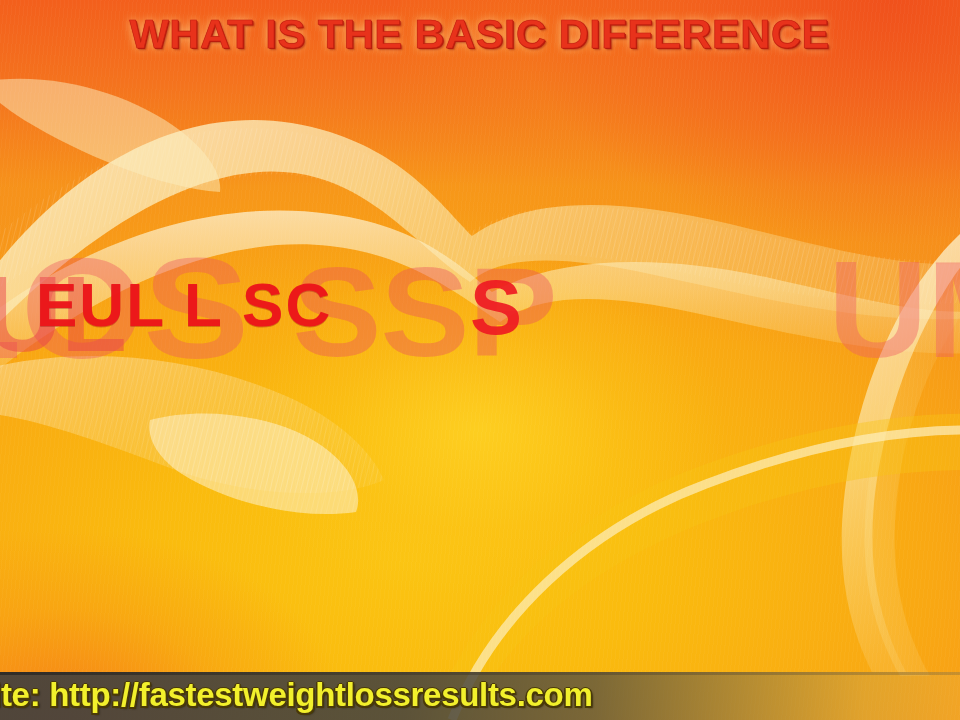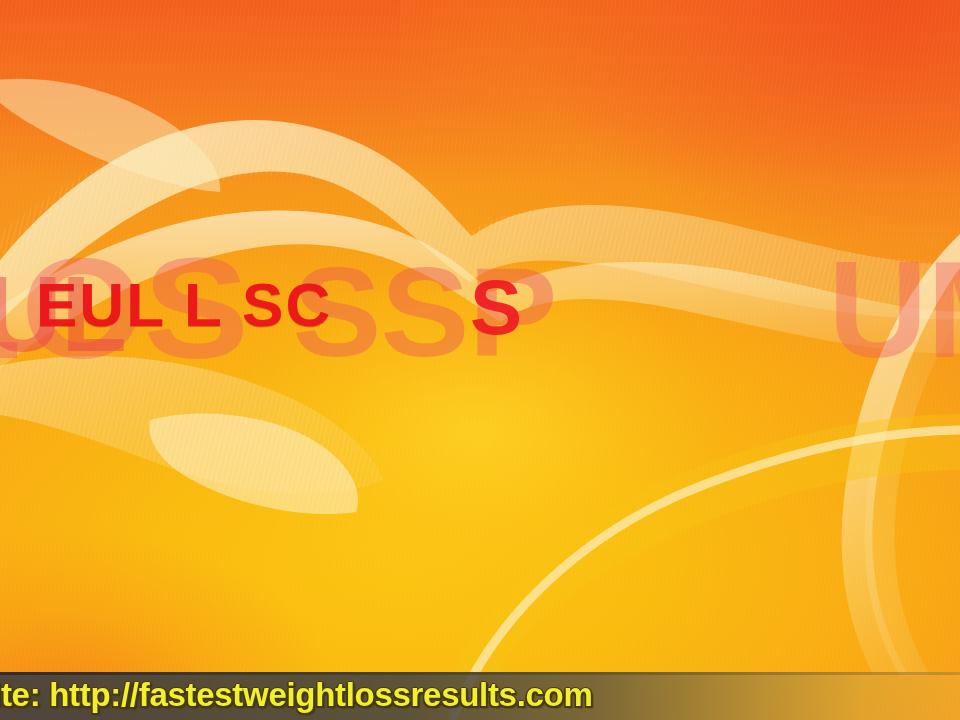--- a/index.html
+++ b/index.html
@@ -250,18 +250,21 @@
     <div class="mtext layer-ghost-a">LOS</div>
     <div class="mtext layer-ghost-b">SSP</div>
     <div class="mtext layer-ghost-c">UM</div>
 
     <div class="mtext layer-mid-a">UL</div>
 
     <div class="mtext layer-sharp">EUL  L  SC</div>
     <div class="mtext layer-sharp-2">S</div>
   </div>
 
+  <div class="headline-wrap">
+    <div class="headline">WHAT IS THE BASIC DIFFERENCE</div>
+  </div>
 
   <div class="urlbar">
     <div class="urltext">site: http://fastestweightlossresults.com</div>
   </div>
 
 </div>
 
 </body></html>

